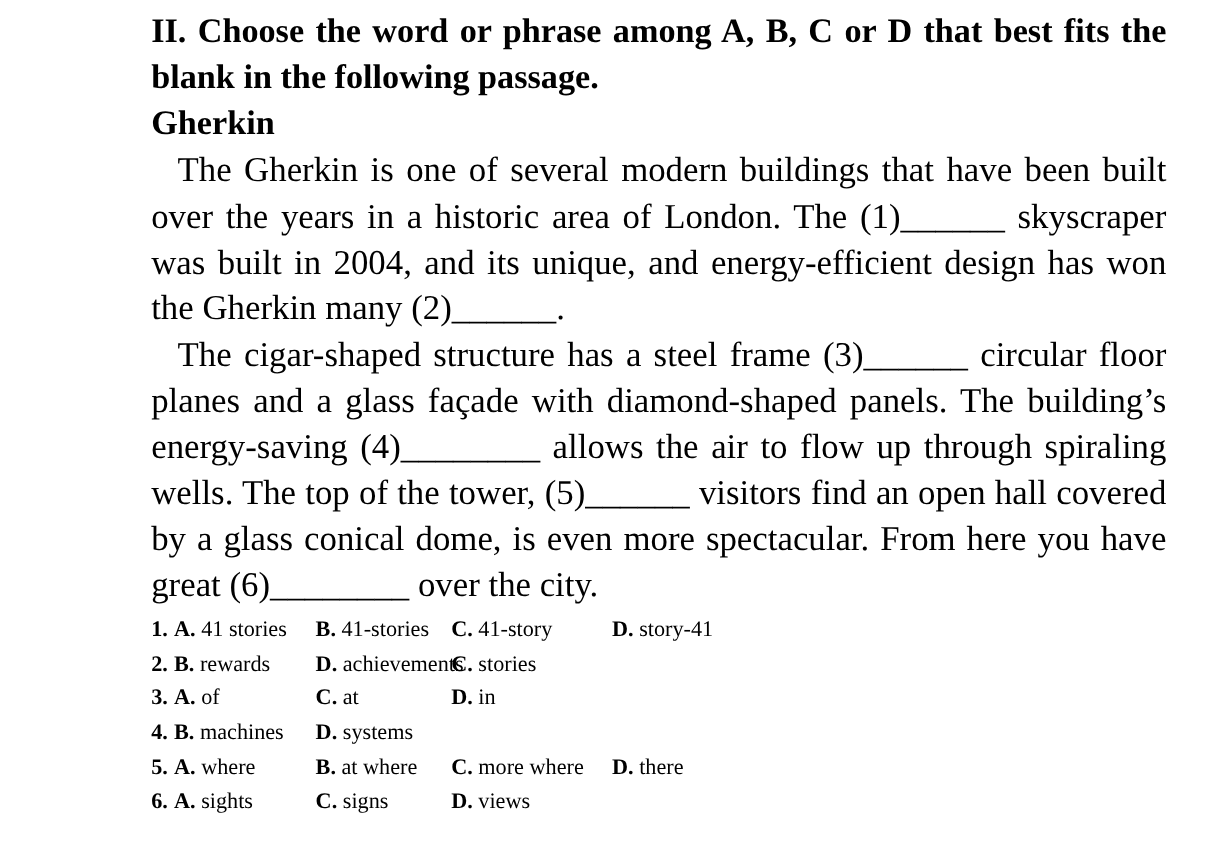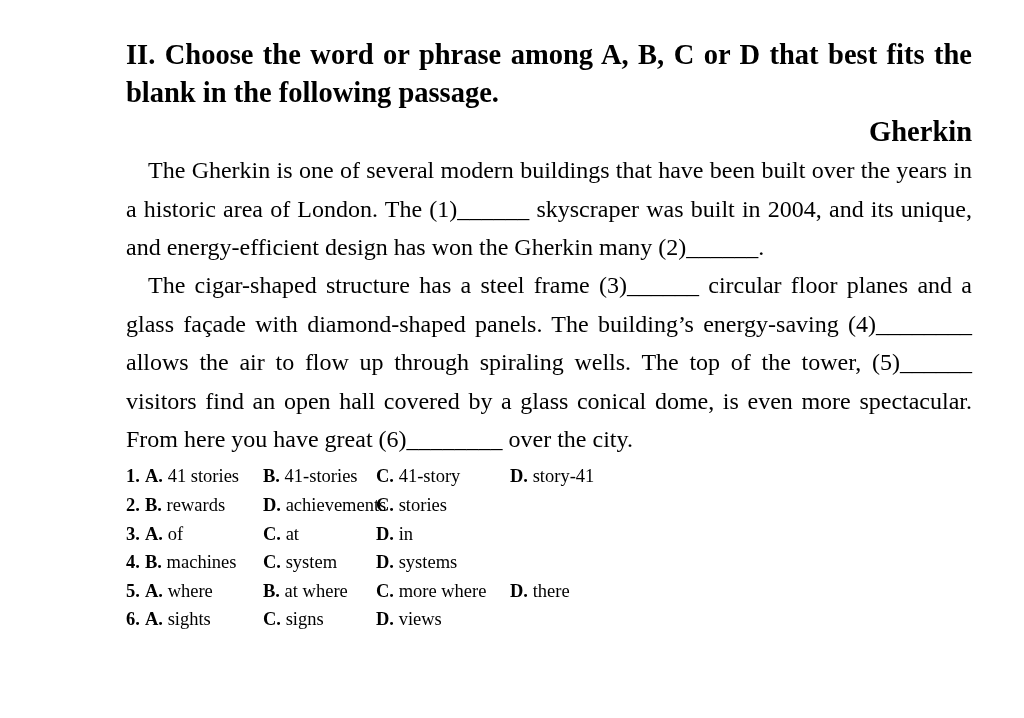--- a/index.html
+++ b/index.html
@@ -11,37 +11,36 @@
     height: 718px;
     overflow: hidden;
     font-family: "Liberation Serif", "DejaVu Serif", serif;
     color: #000000;
   }
   .page {
     position: absolute;
     left: 126px;
     top: 8px;
     width: 846px;
-    margin-top: 28px;
   }
   .instruction {
     font-weight: bold;
     font-size: 28.5px;
     line-height: 38.4px;
     text-align: justify;
   }
   .passage-title {
     font-weight: bold;
     font-size: 28.5px;
     line-height: 38.4px;
-    text-align: right;
+    text-align: left;
   }
   .para {
     margin: 0;
-    font-size: 24px;
+    font-size: 29px;
     line-height: 38.4px;
     text-align: justify;
     text-indent: 22px;
   }
   .questions {
     margin-top: 4px;
     font-size: 18.5px;
   }
   .qrow {
     display: grid;
@@ -85,21 +84,20 @@
     <div class="qrow">
       <b class="qnum">3.</b>
       <span class="qcell"><b>A.</b> <span>of</span></span>
       <span class="qcell"><b>C.</b> <span>at</span></span>
       <span class="qcell"><b>D.</b> <span>in</span></span>
     </div>
 
     <div class="qrow">
       <b class="qnum">4.</b>
       <span class="qcell"><b>B.</b> <span>machines</span></span>
-      <span class="qcell"><b>C.</b> <span>system</span></span>
       <span class="qcell"><b>D.</b> <span>systems</span></span>
     </div>
 
     <div class="qrow">
       <b class="qnum">5.</b>
       <span class="qcell"><b>A.</b> <span>where</span></span>
       <span class="qcell"><b>B.</b> <span>at where</span></span>
       <span class="qcell"><b>C.</b> <span>more where</span></span>
       <span class="qcell"><b>D.</b> <span>there</span></span>
     </div>

